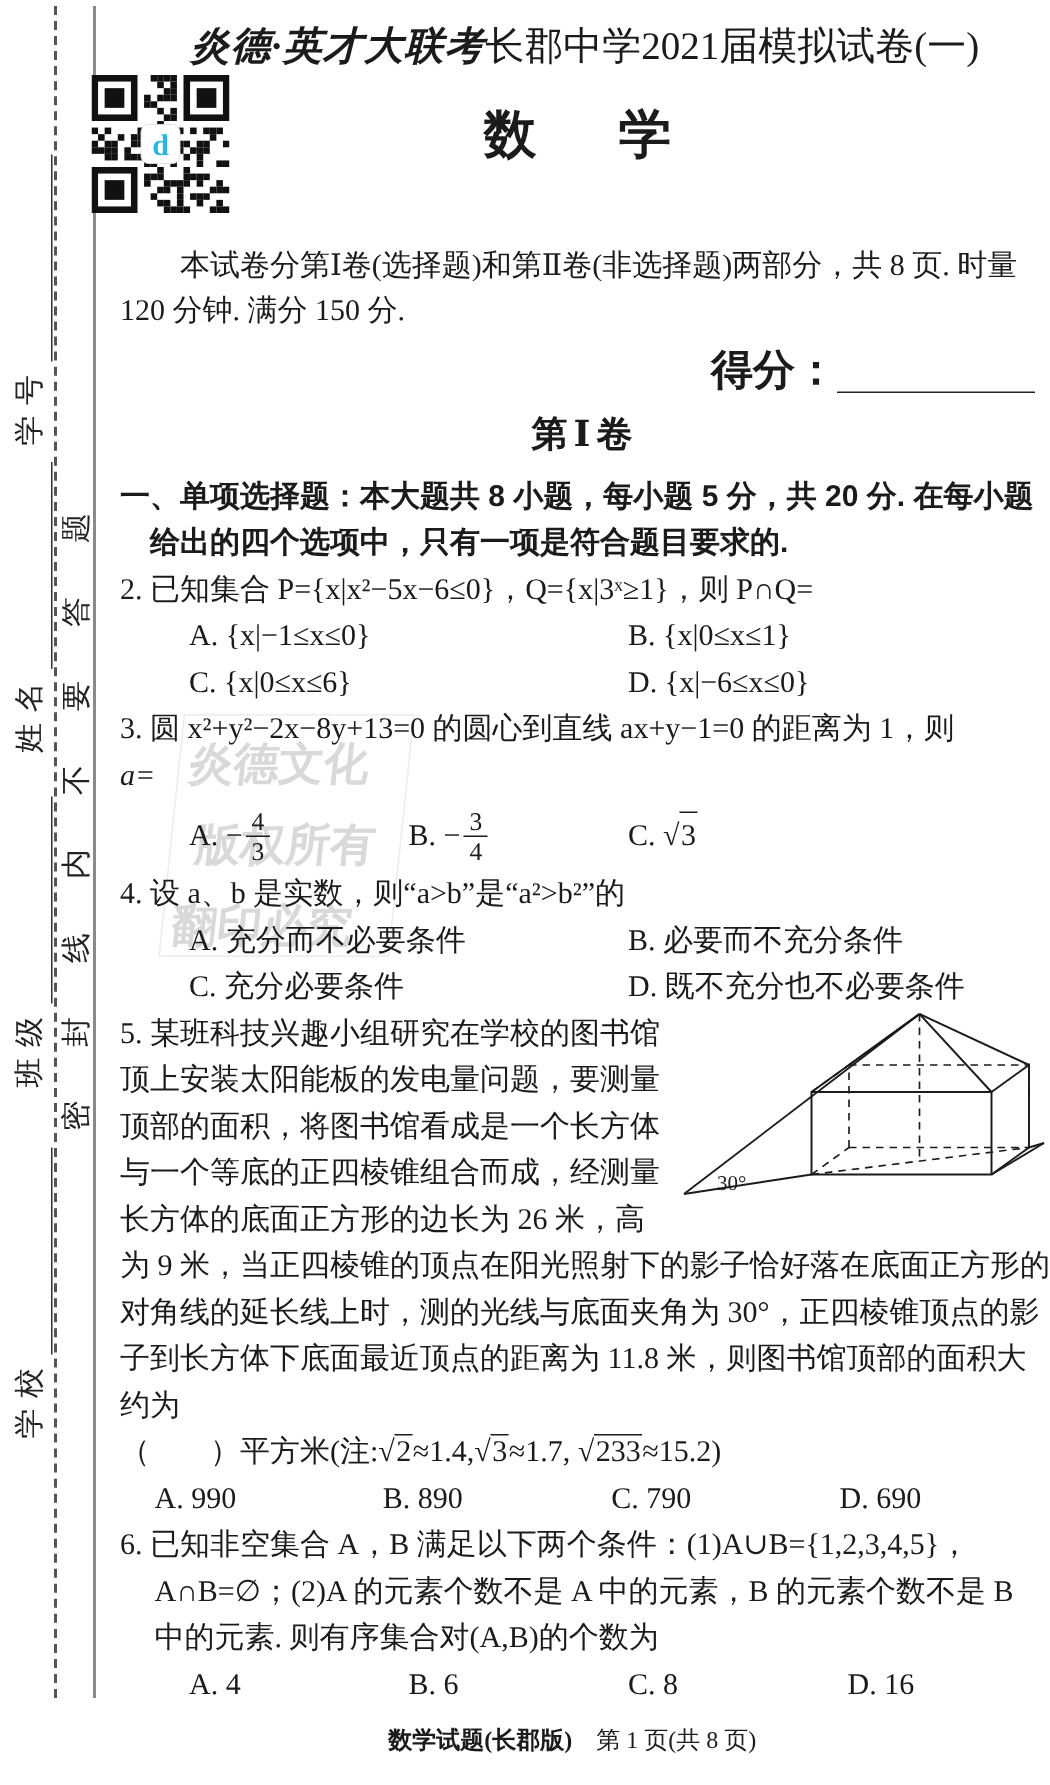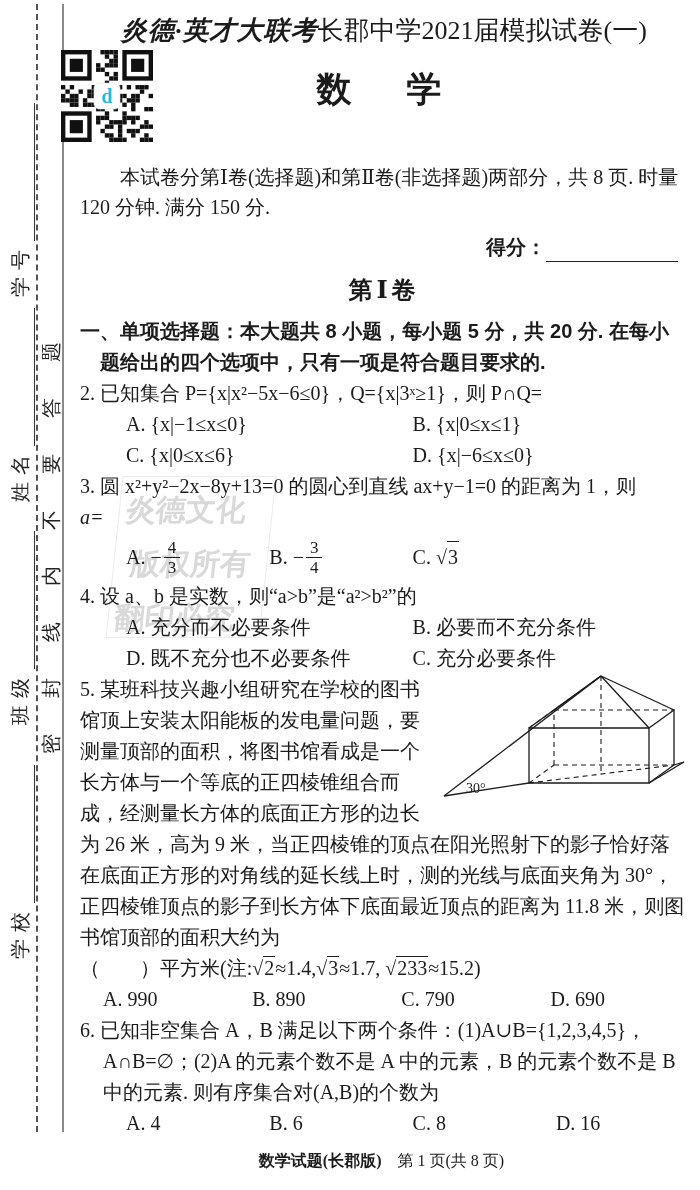--- a/index.html
+++ b/index.html
@@ -26,28 +26,28 @@
   }
   
   .watermark {
     position:absolute; left:114px; top:476px; width:154px; height:162px;
     border:1px solid #ececec; z-index:0; overflow:visible;
     color:#d9d9d9; font-weight:bold; font-size:30px; line-height:54px;
     transform:skewX(-6deg); font-family:"Liberation Serif",serif;
     padding:6px 0 0 6px; pointer-events:none;
   }
   
-  .content { position:absolute; left:63px; top:0; width:637px; padding:0 12px 0 17px; z-index:1; }
+  .content { position:absolute; left:63px; top:0; width:637px; padding:0 0 0 17px; z-index:1; }
   .banner { margin-top:14px; text-align:center; font-size:26px; line-height:34px; white-space:nowrap; }
   .banner .brush { font-weight:bold; font-style:italic; letter-spacing:1px; }
   .qr { position:absolute; left:61px; top:50px; width:92px; height:92px; }
   .subject { margin-top:16px; text-align:center; font-size:35px; font-weight:bold; line-height:52px; letter-spacing:10px; }
   .intro { margin-top:46px; text-indent:2em; }
   .score-row { margin-top:10px; height:30px; display:flex; justify-content:flex-end; align-items:flex-end; padding-right:10px; }
-  .score-row .score-label { font-family:"Liberation Sans",sans-serif; font-weight:bold; font-size:20px; }
+  .score-row .score-label { font-family:"Liberation Sans",sans-serif; font-weight:bold; font-size:28px; }
   .score-row .score-blank { display:inline-block; width:132px; border-bottom:1.6px solid #222; height:1.1em; }
   .part-title { margin-top:12px; text-align:center; font-size:24px; font-weight:bold; line-height:32px; letter-spacing:4px; }
   .section-title {
     margin-top:10px; font-family:"Liberation Sans",sans-serif; font-weight:bold;
     padding-left:1em; text-indent:-1em; line-height:31px;
   }
   .q { margin-top:0; padding-left:1.15em; text-indent:-1.15em; line-height:31px; }
   .q .stem { display:block; }
   .opts4 { display:grid; grid-template-columns:25.5% 25.5% 25.5% 23.5%; padding-left:1.15em; text-indent:0; }
   .opts2 { display:grid; grid-template-columns:51% 49%; padding-left:1.15em; text-indent:0; }
@@ -280,22 +280,22 @@
           <span>C.</span>&nbsp;<span>√</span><span class="radicand">3</span>
         </span>
       </div>
     </div>
 
     <div class="q">
       <span class="stem">4. 设 a、b 是实数，则“a&gt;b”是“a²&gt;b²”的</span>
       <div class="opts2">
         <span class="optcell">A. 充分而不必要条件</span>
         <span class="optcell">B. 必要而不充分条件</span>
+        <span class="optcell">C. 充分必要条件</span>
         <span class="optcell">D. 既不充分也不必要条件</span>
-        <span class="optcell">C. 充分必要条件</span>
       </div>
     </div>
 
     <div class="q q5">
       <svg class="fig5" viewBox="0 0 252 150">
         <g stroke="#1b1b1b" stroke-width="1.3" fill="none">
 
           <g stroke-dasharray="5,4" stroke-width="1.1">
             <path d="M93,62 L118,44"></path>
             <path d="M118,44 L238,44"></path>

